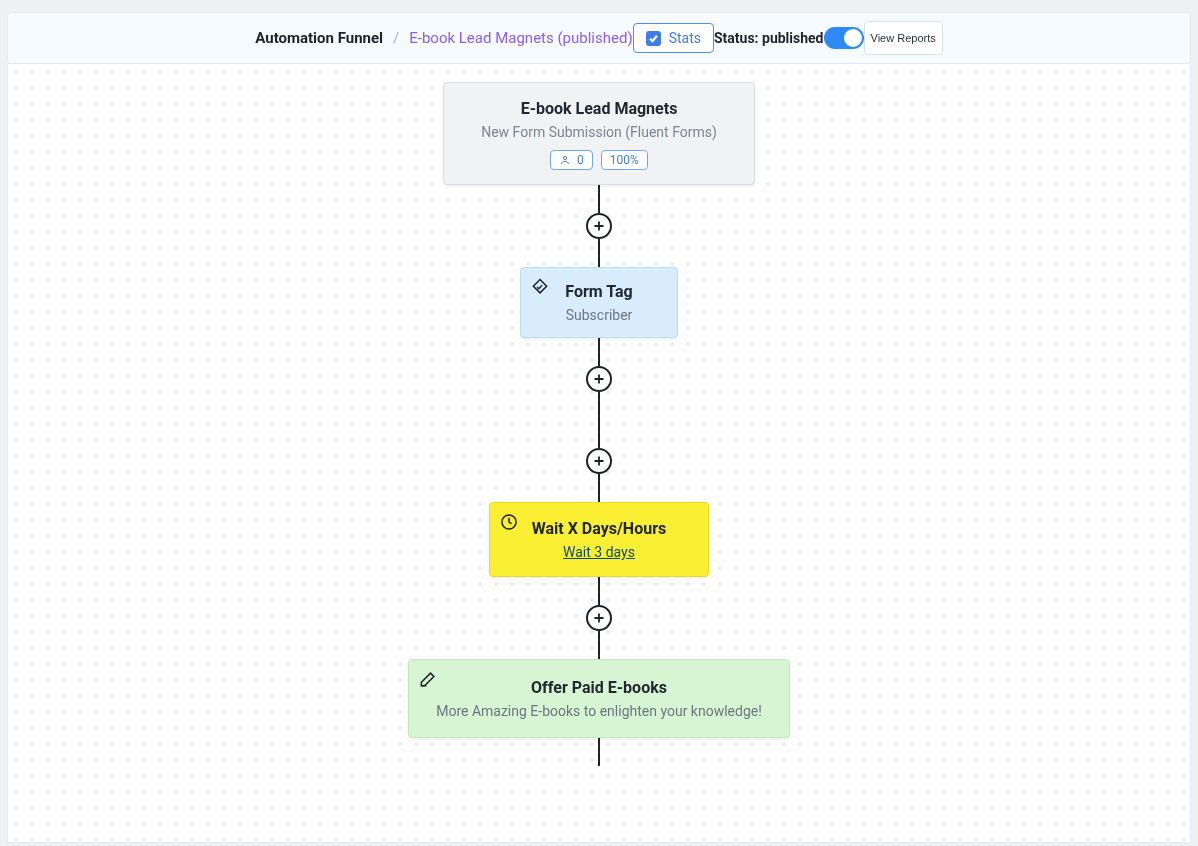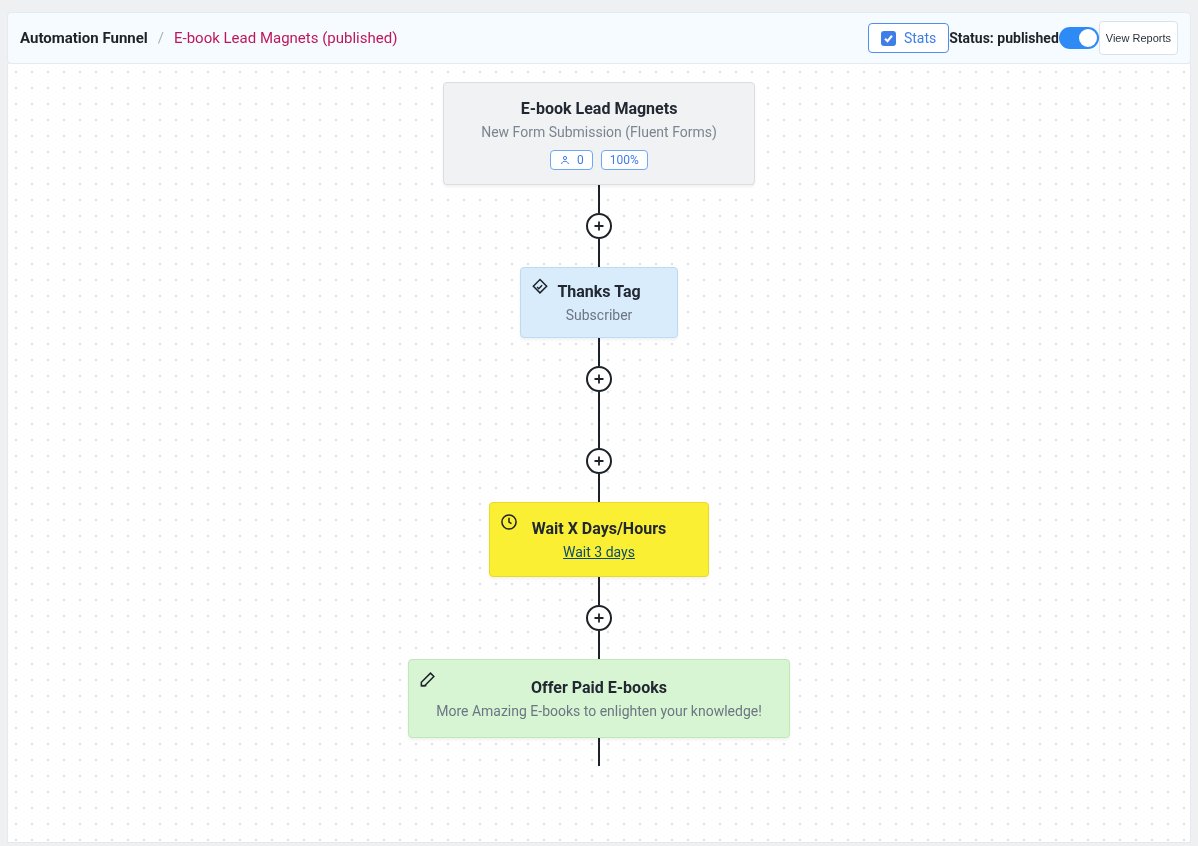--- a/index.html
+++ b/index.html
@@ -15,26 +15,26 @@
   
   .header {
     background: #f6fbff;
     border: 1px solid #e3eaf1;
     border-radius: 4px;
     margin: 0 7px;
     height: 52px;
     display: flex;
     align-items: center;
     padding: 0 12px;
-    justify-content: space-between;
+    justify-content: center;
   }
   .breadcrumb { display: flex; align-items: center; gap: 10px; font-size: 15px; }
   .breadcrumb .root { font-weight: 700; color: #1e232a; }
   .breadcrumb .sep { color: #a7b2bd; }
-  .breadcrumb .leaf { color: #be185d; }
+  .breadcrumb .leaf { color: #8b5cf6; }
   .header-right { display: flex; align-items: center; }
   .chk-stats {
     display: inline-flex; align-items: center; gap: 8px;
     border: 1px solid #4f8ef0; color: #3f7de8; background: #fff;
     height: 30px; padding: 0 12px; border-radius: 4px; font-size: 14px;
     cursor: pointer;
   }
   .chk-stats .box {
     width: 15px; height: 15px; border-radius: 3px; background: #3f7de8;
     display: inline-flex; align-items: center; justify-content: center;
@@ -178,21 +178,21 @@
     </div>
     <div class="edge tall"></div>
 
     <div class="node apply-tag">
       <div class="node-icon">
         <svg class="ico" viewBox="0 0 24 24" width="20" height="20" fill="none" stroke="#1d2228" stroke-width="1.8">
           <path d="M12 3l8 8-8 8-8-8z"></path>
           <path d="M8.5 12l2 2 4-4"></path>
         </svg>
       </div>
-      <div class="title">Thanks Tag</div>
+      <div class="title">Form Tag</div>
       <div class="sub">Subscriber</div>
     </div>
 
     <div class="edge tall"></div>
     <div class="plus-btn">
       <svg viewBox="0 0 16 16">
           <path d="M8 2v12M2 8h12"></path>
         </svg>
     </div>
     <div class="edge tall"></div>

